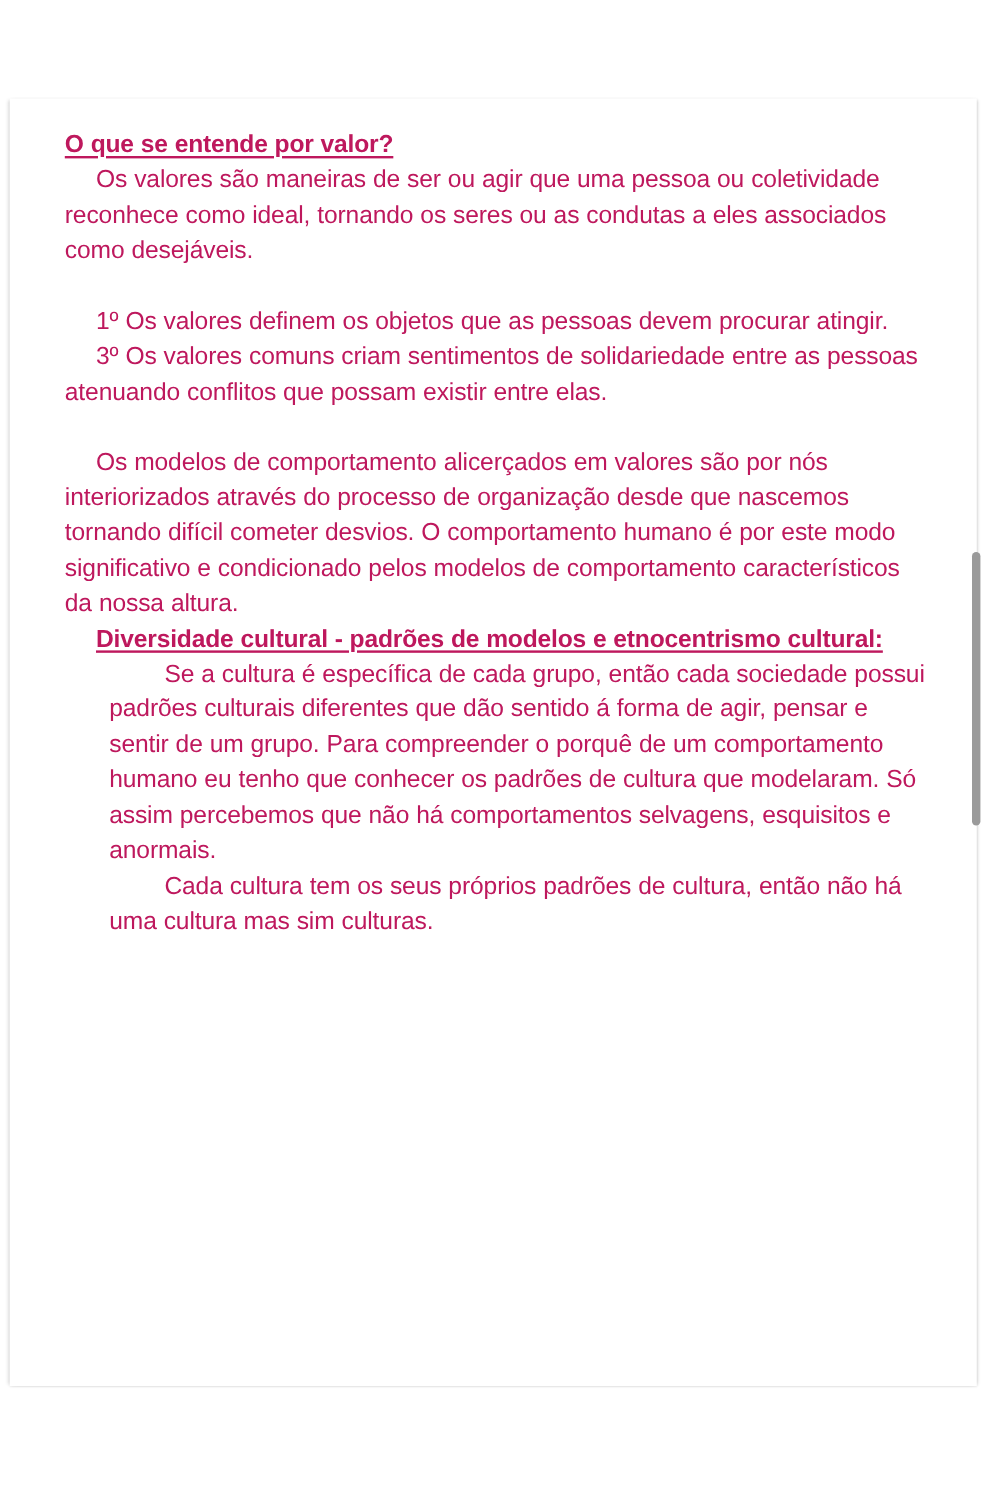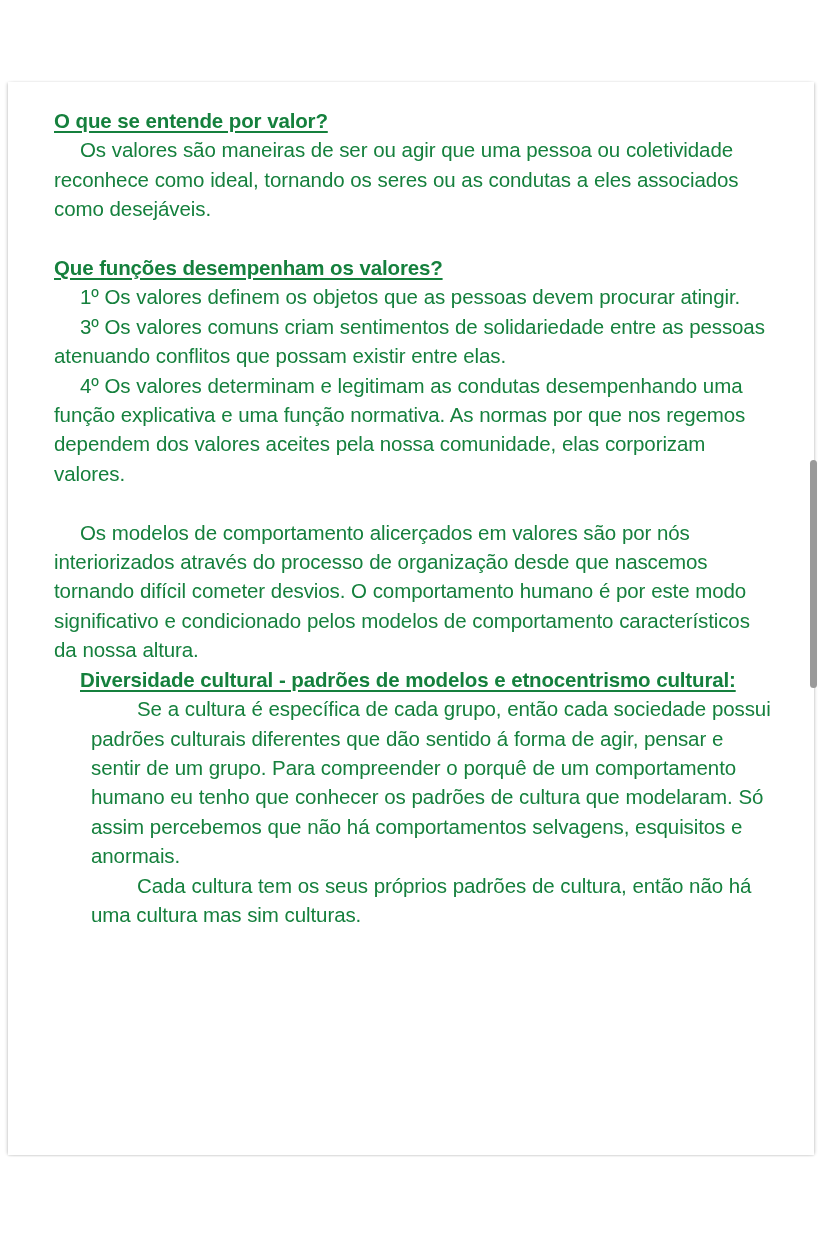--- a/index.html
+++ b/index.html
@@ -36,21 +36,21 @@
   }
 
   .page-body {
     position: absolute;
     left: 46px;
     top: 24px;
     width: 718px;
   }
 
   .doc-text {
-    color: #15803d;
+    color: #be185d;
     font-size: 20.5px;
     line-height: 29.4px;
     letter-spacing: -0.1px;
     word-spacing: 0.2px;
   }
 
   .para {
     margin: 0;
     text-indent: 26px;
   }
@@ -102,24 +102,22 @@
 <body>
 
 <div class="viewer">
 
   <div class="page-sheet">
     <div class="page-body doc-text" id="doc-body">
 
     <p class="heading"><span class="u">O que se entende por valor?</span></p>
         <p class="para">Os valores são maneiras de ser ou agir que uma pessoa ou coletividade reconhece como ideal, tornando os seres ou as condutas a eles associados como desejáveis.</p>
         <div class="spacer-line"></div>
-        <p class="heading"><span class="u">Que funções desempenham os valores?</span></p>
         <p class="para">1º Os valores definem os objetos que as pessoas devem procurar atingir.</p>
         <p class="para">3º Os valores comuns criam sentimentos de solidariedade entre as pessoas atenuando conflitos que possam existir entre elas.</p>
-        <p class="para">4º Os valores determinam e legitimam as condutas desempenhando uma função explicativa e uma função normativa. As normas por que nos regemos dependem dos valores aceites pela nossa comunidade, elas corporizam valores.</p>
         <div class="spacer-line"></div>
         <p class="para">Os modelos de comportamento alicerçados em valores são por nós interiorizados através do processo de organização desde que nascemos tornando difícil cometer desvios. O comportamento humano é por este modo significativo e condicionado pelos modelos de comportamento característicos da nossa altura.</p>
         <p class="heading indented"><span class="u">Diversidade cultural - padrões de modelos e etnocentrismo cultural:</span></p>
         <p class="para big-indent">Se a cultura é específica de cada grupo, então cada sociedade possui padrões culturais diferentes que dão sentido á forma de agir, pensar e sentir de um grupo. Para compreender o porquê de um comportamento humano eu tenho que conhecer os padrões de cultura que modelaram. Só assim percebemos que não há comportamentos selvagens, esquisitos e anormais.</p>
         <p class="para big-indent">Cada cultura tem os seus próprios padrões de cultura, então não há uma cultura mas sim culturas.</p>
       </div>
   </div>
 
   <div class="scrollbar-track">
     <div class="scrollbar-thumb"></div>

